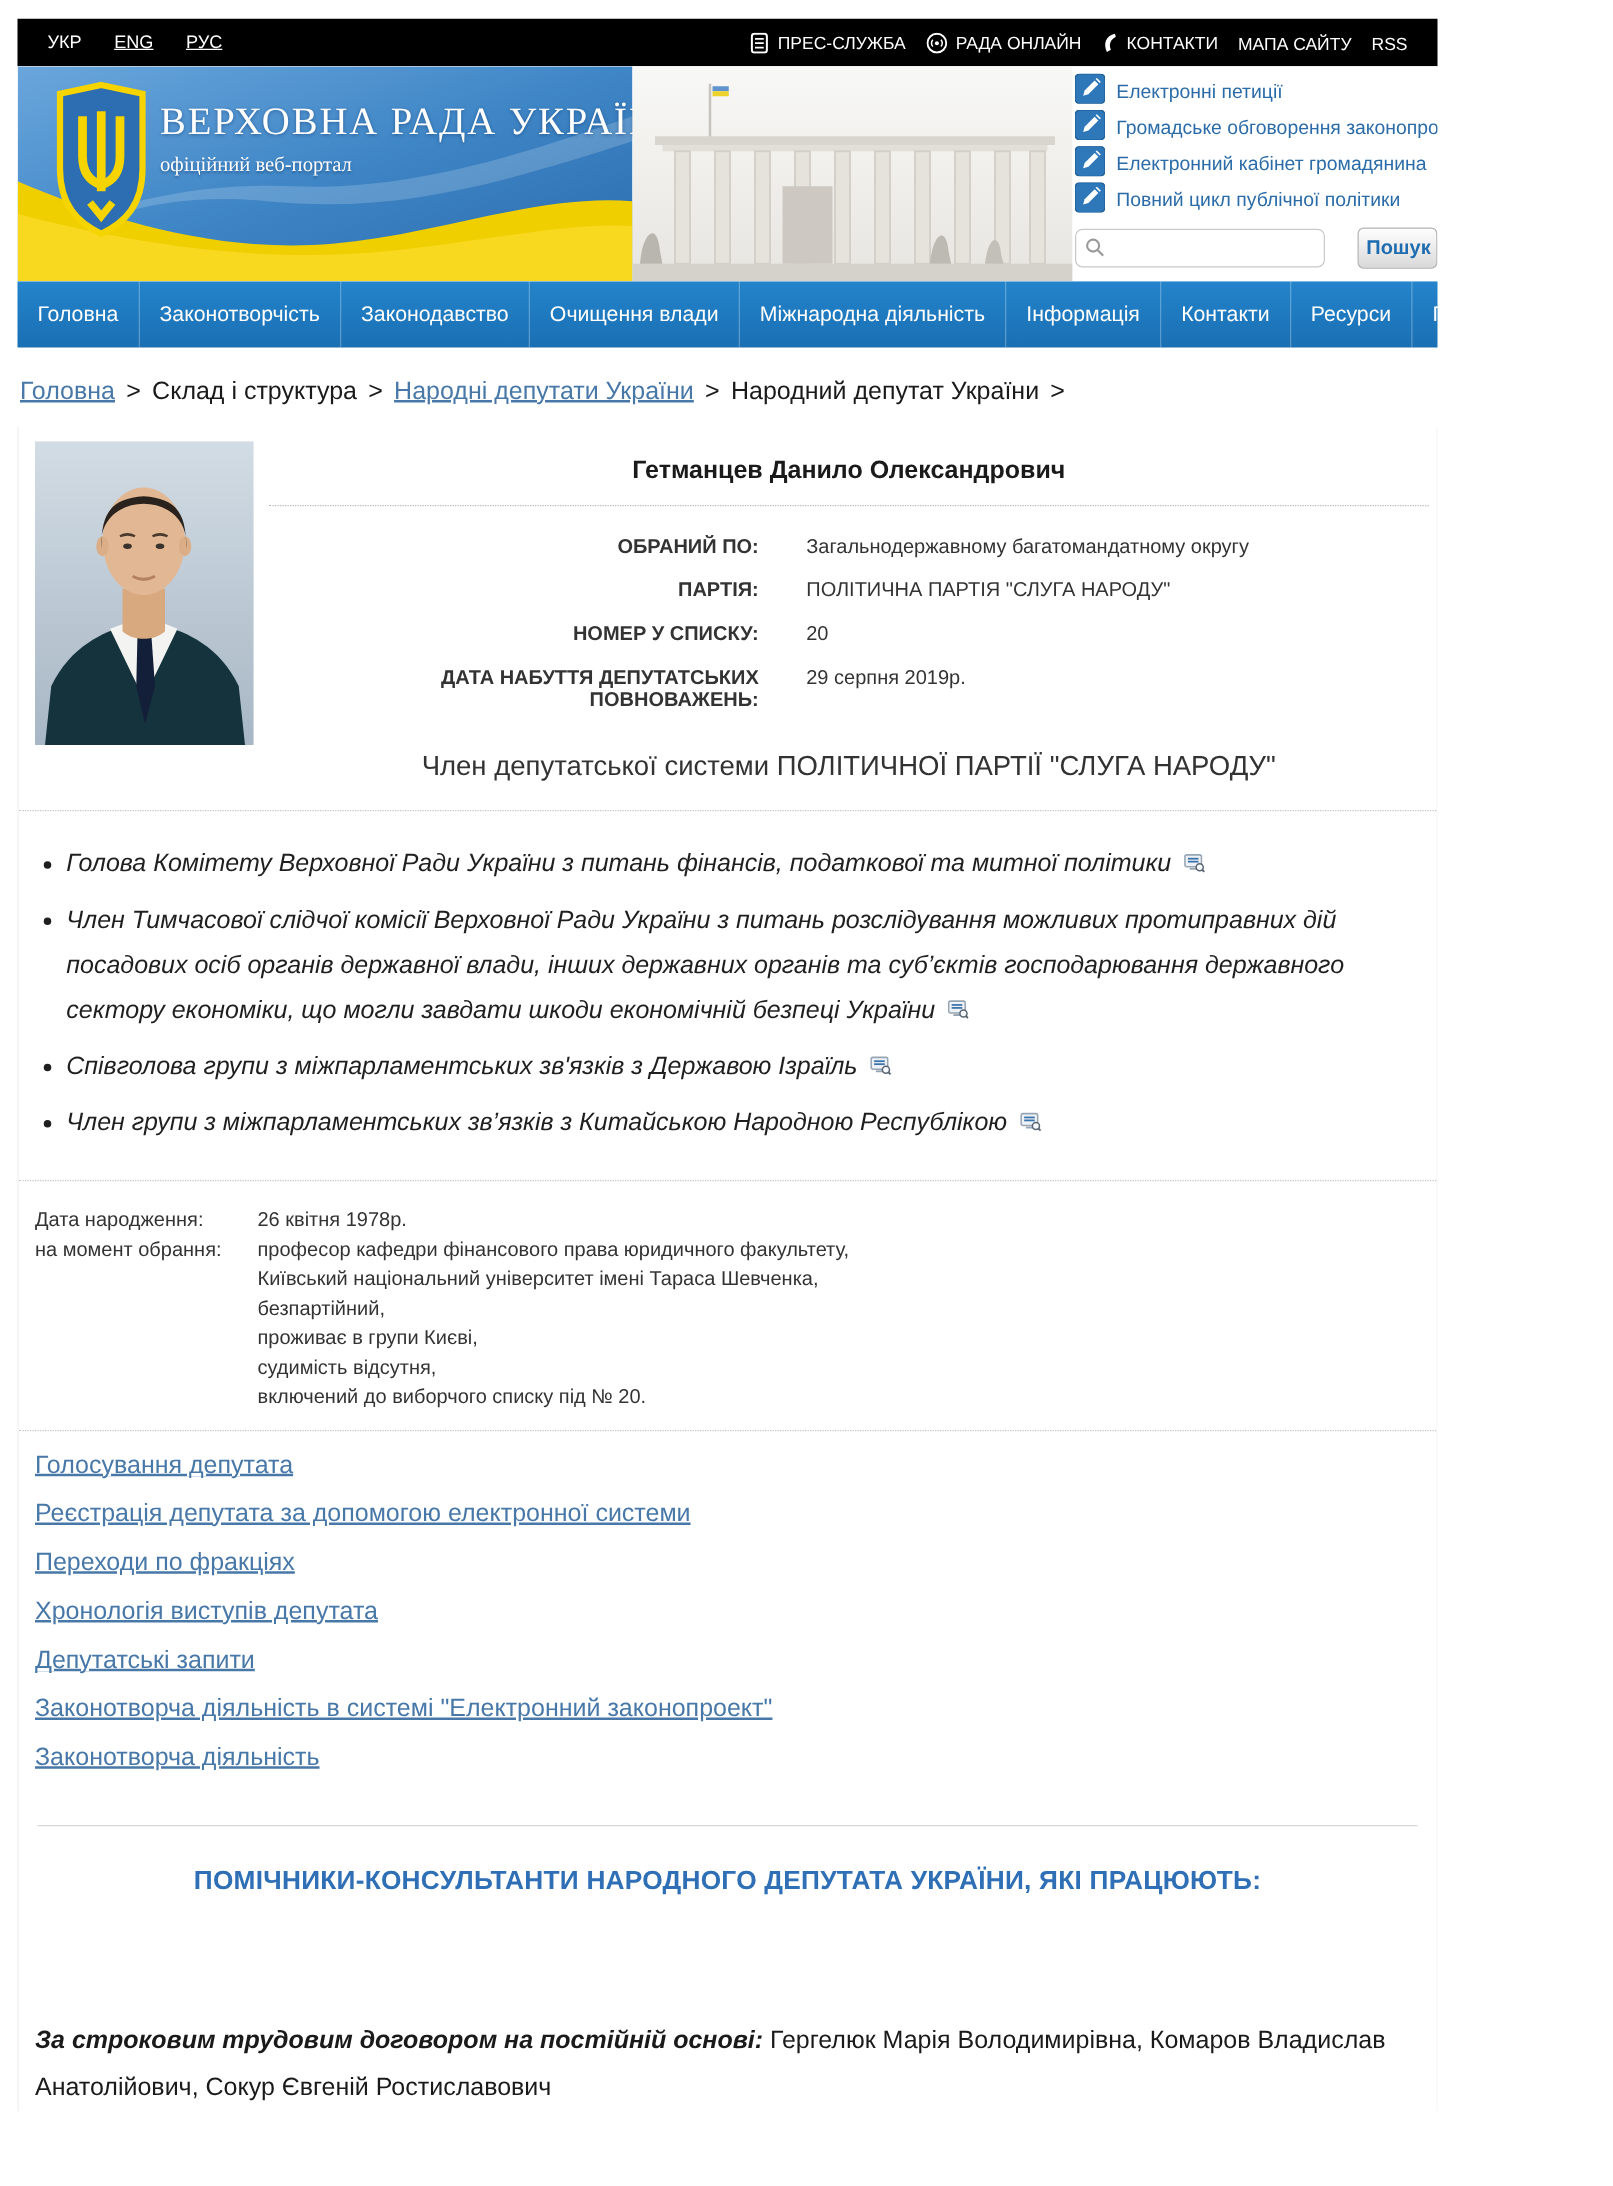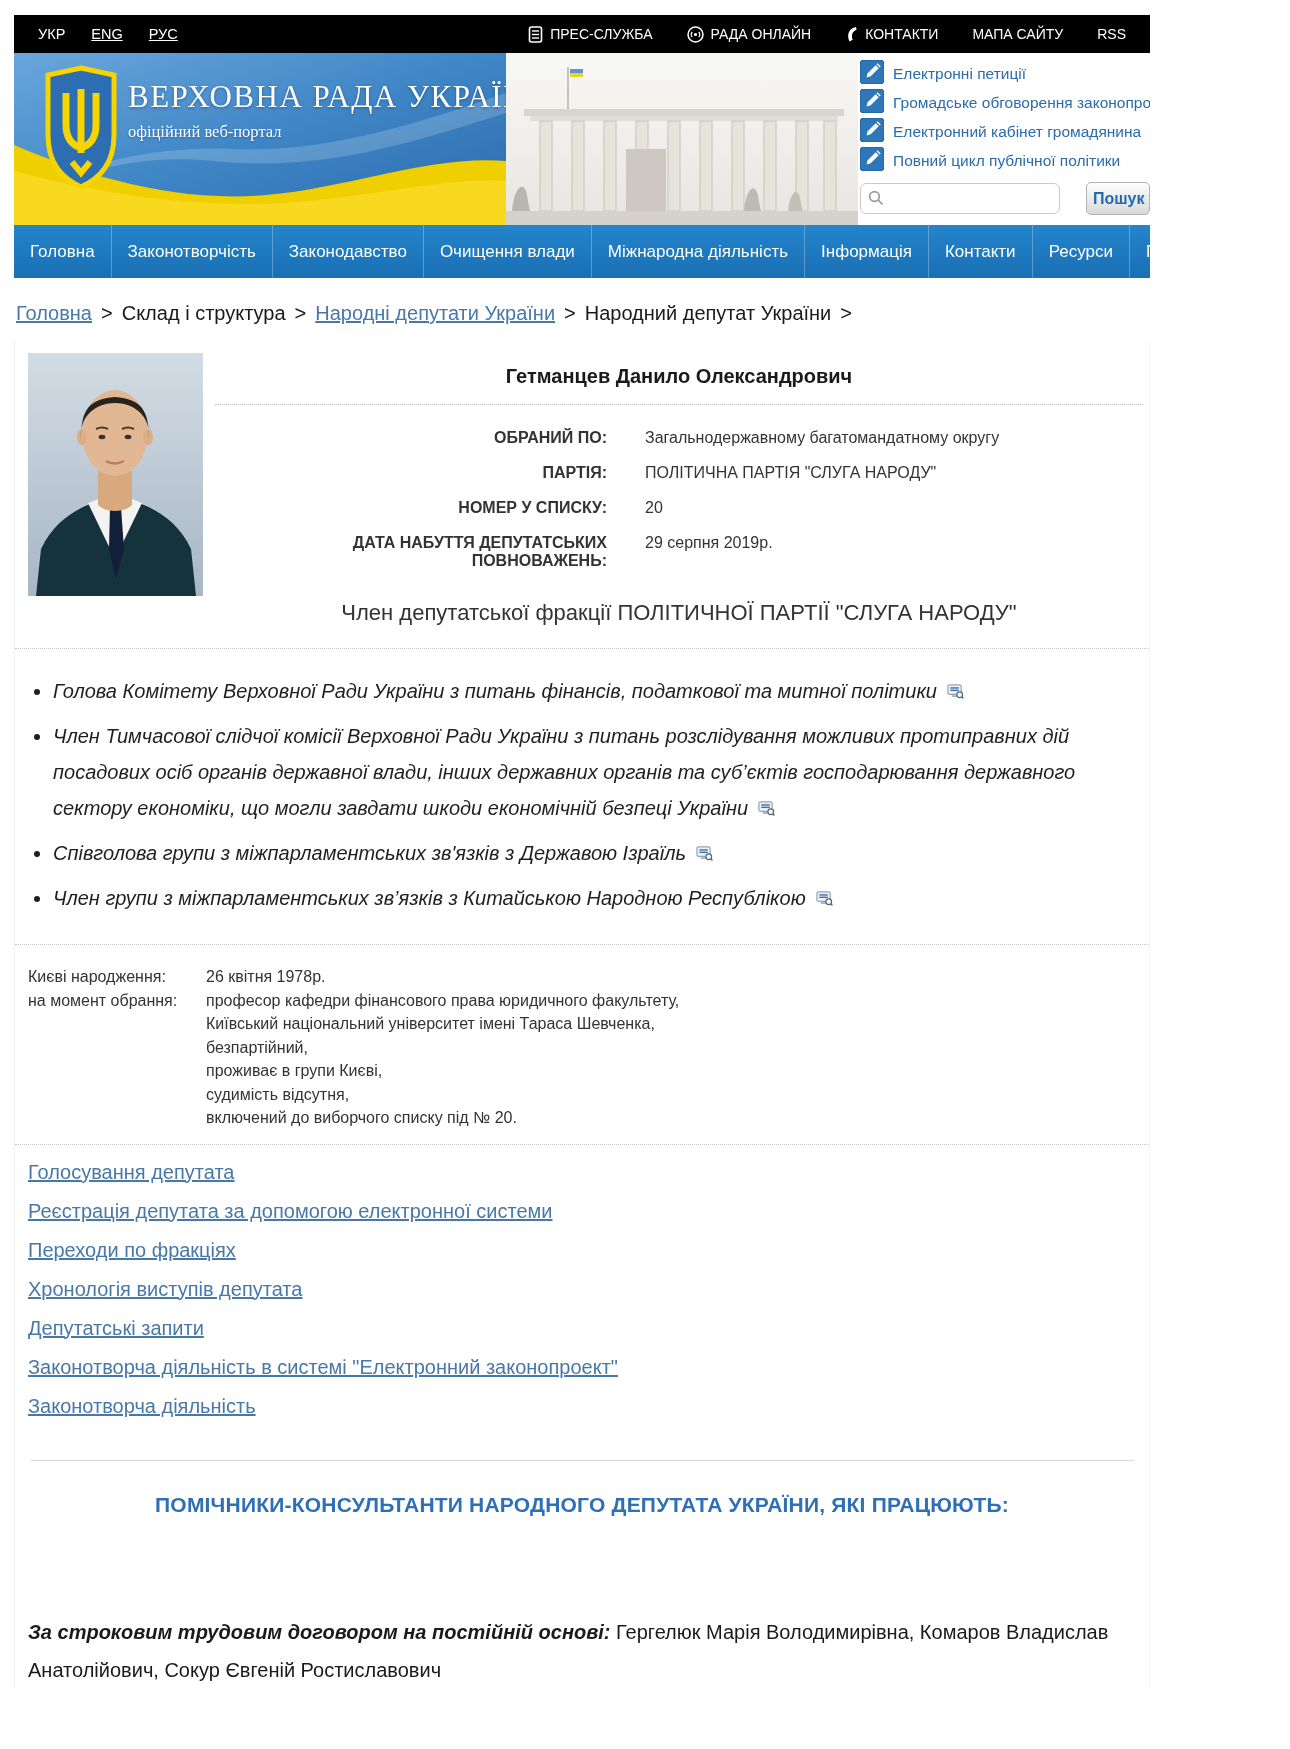--- a/index.html
+++ b/index.html
@@ -5,21 +5,21 @@
   html,body { margin:0; padding:0; background:#fff; }
   body { font-family:"Liberation Sans", sans-serif; color:#222; }
   .page { width:1136px; margin:15px 0 30px 14px; }
 
   
   .topbar { background:#000000; height:38px; display:flex; align-items:center;
             padding:0 24px; box-sizing:border-box; }
   .langs { display:flex; gap:26px; }
   .lang { color:#fff; font-size:14.5px; text-decoration:none; cursor:pointer; }
   .lang.u { text-decoration:underline; }
-  .topbar-right { margin-left:auto; display:flex; align-items:flex-start; gap:34px; }
+  .topbar-right { margin-left:auto; display:flex; align-items:flex-end; gap:16px; }
   .tlink { color:#fff; font-size:14px; text-decoration:none; display:flex;
            align-items:center; gap:7px; cursor:pointer; white-space:nowrap; }
   .tlink svg { display:block; }
 
   
   .header { position:relative; height:172px; background:#fff; overflow:hidden; }
   .flag { position:absolute; left:0; top:0; width:492px; height:172px; }
   .flag > svg.wave { position:absolute; inset:0; width:100%; height:100%; }
   .emblem { position:absolute; left:28px; top:12px; width:78px; height:126px; }
   .titles { position:absolute; left:114px; top:26px; color:#fff; }
@@ -304,21 +304,21 @@
           <div class="field-value">ПОЛІТИЧНА ПАРТІЯ "СЛУГА НАРОДУ"</div>
         </div>
         <div class="field-row">
           <div class="field-label">НОМЕР У СПИСКУ:</div>
           <div class="field-value">20</div>
         </div>
         <div class="field-row">
           <div class="field-label">ДАТА НАБУТТЯ ДЕПУТАТСЬКИХ ПОВНОВАЖЕНЬ:</div>
           <div class="field-value">29 серпня 2019р.</div>
         </div>
-        <div class="fraction">Член депутатської фракції ПОЛІТИЧНОЇ ПАРТІЇ "СЛУГА НАРОДУ"</div>
+        <div class="fraction">Член депутатської системи ПОЛІТИЧНОЇ ПАРТІЇ "СЛУГА НАРОДУ"</div>
       </div>
     </div>
 
     <div class="dashed div1"></div>
 
     <ul class="positions">
       <li>
         <span>Голова Комітету Верховної Ради України з питань фінансів, податкової та митної політики</span><span class="hist-icon"><svg width="17" height="17" viewBox="0 0 18 18">
               <rect x="1" y="2" width="14" height="10" rx="1.5" fill="#eef2f6" stroke="#97a5b4" stroke-width="1.3"></rect>
               <rect x="3.5" y="4.5" width="9" height="1.5" fill="#3b74ad"></rect>
@@ -357,21 +357,21 @@
               <circle cx="13.5" cy="12.5" r="3" fill="#f7fafc" stroke="#5a6673" stroke-width="1.3"></circle>
               <line x1="15.6" y1="14.6" x2="17.4" y2="16.4" stroke="#5a6673" stroke-width="1.6"></line>
             </svg></span>
       </li>
     </ul>
 
     <div class="dashed"></div>
 
     <div class="details">
       <div class="d-row">
-        <span class="d-label">Києві народження:</span>
+        <span class="d-label">Дата народження:</span>
         <span class="d-value">26 квітня 1978р.</span>
       </div>
       <div class="d-row">
         <span class="d-label">на момент обрання:</span>
         <span class="d-value">професор кафедри фінансового права юридичного факультету,</span>
       </div>
       <div class="d-row">
         <span class="d-label"></span>
         <span class="d-value">Київський національний університет імені Тараса Шевченка,</span>
       </div>

